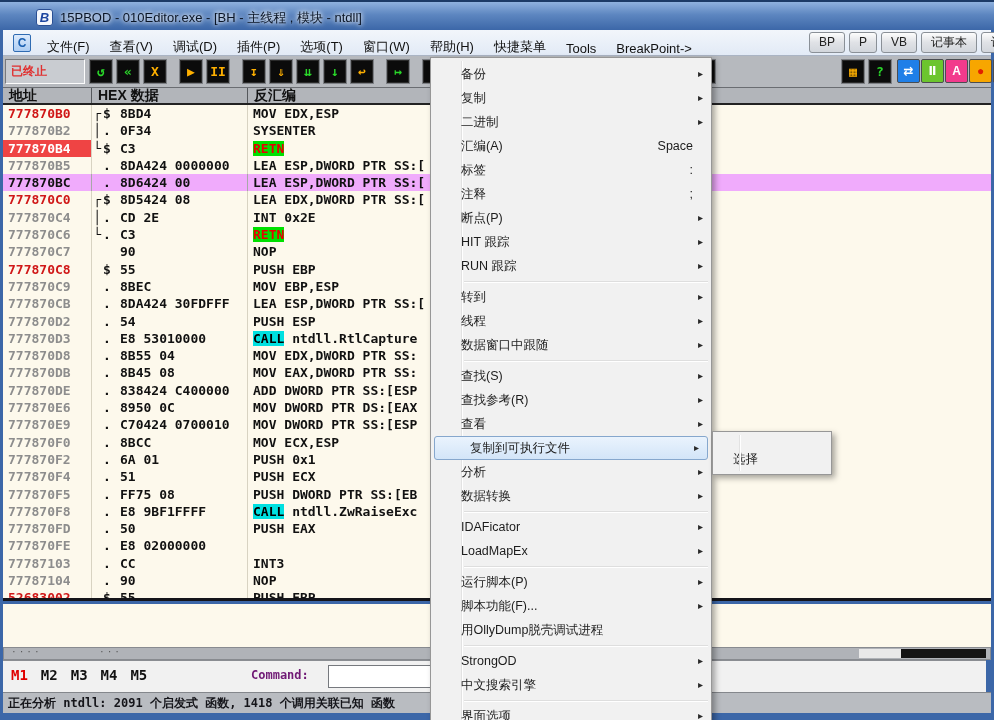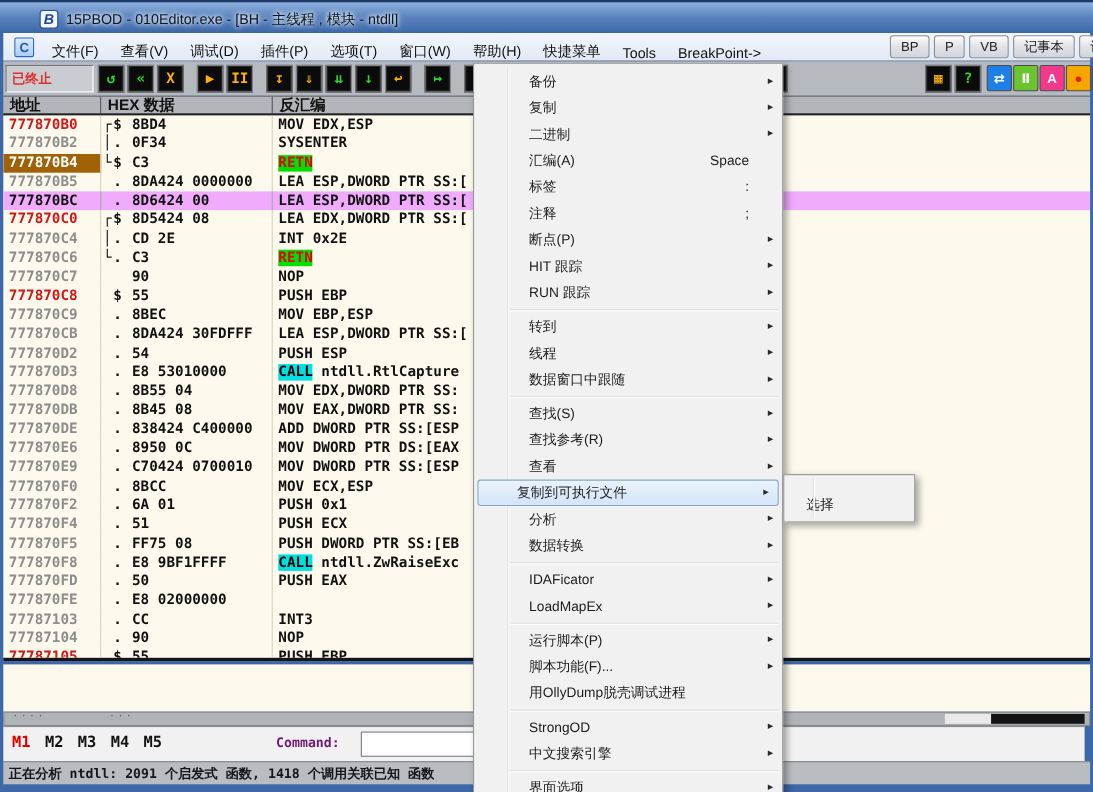--- a/index.html
+++ b/index.html
@@ -49,21 +49,21 @@
     font-size:14px; font-weight:bold; color:#111; }
   .thc { line-height:15px; padding-left:6px; border-right:1px solid #55585c; }
   .thc.h1 { width:89px; } .thc.h2 { width:156px; } .thc.h3 { flex:1; border-right:none; }
   .tbody { position:absolute; left:3px; right:3px; top:105px; height:496px; overflow:hidden;
     background:#fdf9ec; border-bottom:3px solid #15151a; }
   .drow { display:flex; height:17.3px; line-height:17.3px; font-family:"DejaVu Sans Mono",monospace;
     font-size:13px; font-weight:bold; color:#111; white-space:pre; }
   .drow.sel { background:#f0abfc; }
   .c-addr { width:89px; padding-left:5px; border-right:1px solid #d8d3c2; }
   .c-addr.red { color:#d01818; } .c-addr.gray { color:#8d8d8d; }
-  .c-addr.cur { background:#a16207; color:#fff; }
+  .c-addr.cur { background:#ef4444; color:#fff; }
   .drow.sel .c-addr { color:#111; border-right-color:#a8a8a8; }
   .c-mid { width:156px; display:flex; border-right:1px solid #d8d3c2; overflow:hidden; }
   .drow.sel .c-mid { border-right-color:#a8a8a8; }
   .c-br { width:11px; text-align:center; } .c-pre { width:17px; }
   .c-bytes { flex:1; overflow:hidden; }
   .c-dis { width:176px; overflow:hidden; padding-left:5px; }
   .chip-retn { background:#00e000; color:#e80000; }
   .chip-call { background:#00e0e0; color:#000; }
 
   
@@ -85,25 +85,25 @@
     border:1px solid #76797e; font-size:13px; padding:0 4px; font-family:"DejaVu Sans Mono",monospace; }
   .statusbar { position:absolute; left:3px; right:3px; top:692px; height:21px; background:#b9bcc1;
     border-top:1px solid #84878c; font-family:"DejaVu Sans Mono",monospace; font-weight:bold;
     font-size:12px; color:#15151a; line-height:20px; padding-left:5px; white-space:nowrap; }
 
   
   .cmenu { position:absolute; left:430px; top:57px; width:282px; height:700px; background:#f1f1f1;
     border:1px solid #979797; box-shadow:3px 3px 6px rgba(0,0,0,.35); padding:4px 0 4px 0; z-index:50; }
   .cmenu::before { content:""; position:absolute; left:30px; top:3px; bottom:3px; width:1px;
     background:#e2e2e2; box-shadow:1px 0 0 #fff; }
-  .mi { position:relative; height:24px; line-height:24px; padding-left:50px; padding-right:24px;
+  .mi { position:relative; height:24px; line-height:24px; padding-left:30px; padding-right:24px;
     font-size:12.5px; color:#1c1c1c; white-space:nowrap; }
   .mi.hl { margin:0 3px; padding-left:35px; background:linear-gradient(#eaf3fd,#d3e5f8);
     border:1px solid #86a7cd; border-radius:3px; line-height:22px; }
-  .msc { position:absolute; right:30px; color:#1c1c1c; }
+  .msc { position:absolute; right:18px; color:#1c1c1c; }
   .marr { position:absolute; right:8px; top:0; font-size:10px; color:#2a2a2a; }
   .msep { height:1px; background:#dedede; box-shadow:0 1px 0 #fff; margin:3px 3px 3px 33px; }
   .smenu { position:absolute; left:712px; top:431px; width:120px; background:#f1f1f1;
     border:1px solid #979797; box-shadow:3px 3px 6px rgba(0,0,0,.35); padding:3px 0; z-index:51; }
   .smenu::before { content:""; position:absolute; left:26px; top:3px; bottom:3px; width:1px;
     background:#e2e2e2; box-shadow:1px 0 0 #fff; }
   .smi { height:24px; line-height:24px; padding-left:20px; font-size:12.5px; color:#1c1c1c;margin-top:12px; }
 </style>
 </head>
 <body>
@@ -204,21 +204,21 @@
       <div class="drow"><span class="c-addr gray">777870E9</span><span class="c-mid"><span class="c-br"></span><span class="c-pre">.</span><span class="c-bytes">C70424 0700010</span></span><span class="c-dis"><span>MOV DWORD PTR SS:[ESP</span></span></div>
       <div class="drow"><span class="c-addr gray">777870F0</span><span class="c-mid"><span class="c-br"></span><span class="c-pre">.</span><span class="c-bytes">8BCC</span></span><span class="c-dis"><span>MOV ECX,ESP</span></span></div>
       <div class="drow"><span class="c-addr gray">777870F2</span><span class="c-mid"><span class="c-br"></span><span class="c-pre">.</span><span class="c-bytes">6A 01</span></span><span class="c-dis"><span>PUSH 0x1</span></span></div>
       <div class="drow"><span class="c-addr gray">777870F4</span><span class="c-mid"><span class="c-br"></span><span class="c-pre">.</span><span class="c-bytes">51</span></span><span class="c-dis"><span>PUSH ECX</span></span></div>
       <div class="drow"><span class="c-addr gray">777870F5</span><span class="c-mid"><span class="c-br"></span><span class="c-pre">.</span><span class="c-bytes">FF75 08</span></span><span class="c-dis"><span>PUSH DWORD PTR SS:[EB</span></span></div>
       <div class="drow"><span class="c-addr gray">777870F8</span><span class="c-mid"><span class="c-br"></span><span class="c-pre">.</span><span class="c-bytes">E8 9BF1FFFF</span></span><span class="c-dis"><span class="chip-call">CALL</span><span> ntdll.ZwRaiseExc</span></span></div>
       <div class="drow"><span class="c-addr gray">777870FD</span><span class="c-mid"><span class="c-br"></span><span class="c-pre">.</span><span class="c-bytes">50</span></span><span class="c-dis"><span>PUSH EAX</span></span></div>
       <div class="drow"><span class="c-addr gray">777870FE</span><span class="c-mid"><span class="c-br"></span><span class="c-pre">.</span><span class="c-bytes">E8 02000000</span></span></div>
       <div class="drow"><span class="c-addr gray">77787103</span><span class="c-mid"><span class="c-br"></span><span class="c-pre">.</span><span class="c-bytes">CC</span></span><span class="c-dis"><span>INT3</span></span></div>
       <div class="drow"><span class="c-addr gray">77787104</span><span class="c-mid"><span class="c-br"></span><span class="c-pre">.</span><span class="c-bytes">90</span></span><span class="c-dis"><span>NOP</span></span></div>
-      <div class="drow"><span class="c-addr red">77787105</span><span class="c-mid"><span class="c-br"></span><span class="c-pre">$</span><span class="c-bytes">55</span></span><span class="c-dis"><span>PUSH EBP</span></span></div>
+      <div class="drow"><span class="c-addr red">52683002</span><span class="c-mid"><span class="c-br"></span><span class="c-pre">$</span><span class="c-bytes">55</span></span><span class="c-dis"><span>PUSH EBP</span></span></div>
     </div>
 
   <div class="infopane"></div>
   <div class="hscroll">
     <span class="hs-dots">····</span>
     <span class="hs-dots2">···</span>
     <div class="hs-light"></div>
     <div class="hs-thumb"></div>
   </div>
   <div class="cmdrow">

